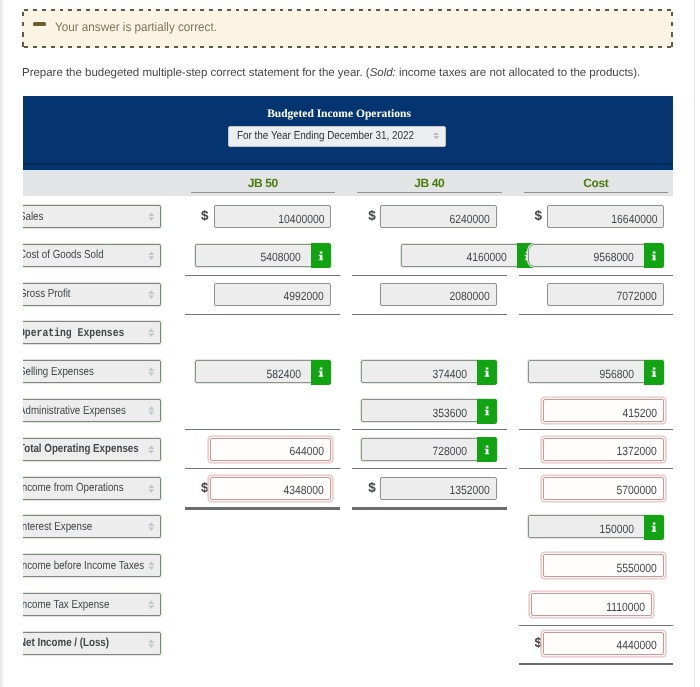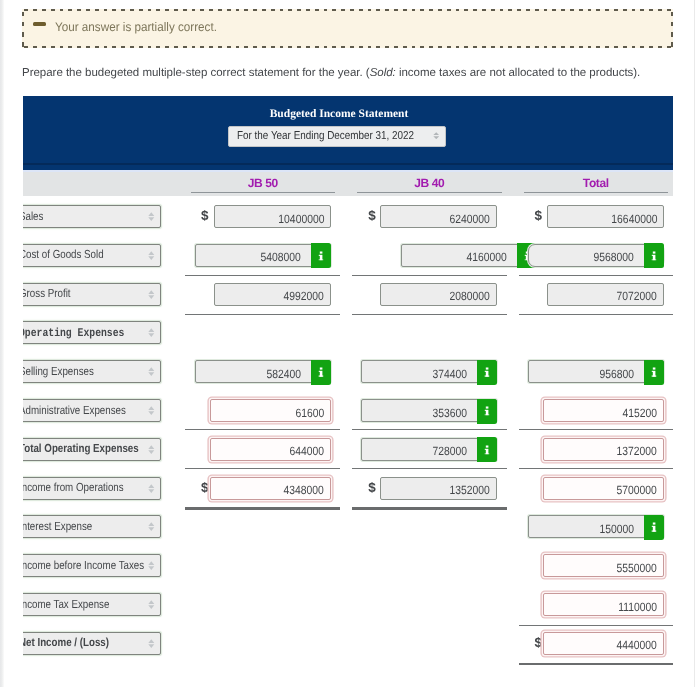--- a/index.html
+++ b/index.html
@@ -47,21 +47,21 @@
   .ttl{font-family:"Liberation Serif", serif;font-weight:bold;font-size:11.5px;color:#fdfdfd;line-height:15px;margin-top:2px;}
   .periodwrap{margin-top:4px;height:20px;position:relative;}
   .period{position:absolute;left:205px;top:0;width:218px;height:21px;box-sizing:border-box;
      background:#edeeef;border:1px solid #c3c5c7;border-radius:2px;text-align:left;
      overflow:hidden;}
   .period > span:first-child{position:absolute;left:7.5px;top:3px;font-size:11.5px;color:#303336;
      white-space:nowrap;transform:scaleX(.86);transform-origin:left top;}
   .period .dia{position:absolute;right:6px;top:5px;line-height:0;}
 
   .colhead{background:#e2e4e5;height:24px;position:relative;}
-  .colhead .ch{position:absolute;top:4px;font-size:12px;font-weight:bold;color:#a21caf;text-align:center;letter-spacing:-0.4px;}
+  .colhead .ch{position:absolute;top:4px;font-size:12px;font-weight:bold;color:#4d7c0f;text-align:center;letter-spacing:-0.4px;}
   .colhead .chline{position:absolute;height:1px;background:#8f9599;top:19.5px;}
 
   
   .body{position:relative;height:491px;background:#fff;overflow:hidden;}
   .row{position:absolute;left:0;right:0;height:23px;}
 
   
   .lsel{position:absolute;top:0;height:23px;box-sizing:border-box;
      background:#ededed;border:1px solid #7f847e;border-radius:2px;
      box-shadow:0 0 0 1px #dfeade, 0 0 2px 1px #eaf3e9;
@@ -98,38 +98,38 @@
   <div class="alert">
     <span class="frame"></span>
     <span class="ic"></span>
     <span class="msg">Your answer is partially correct.</span>
   </div>
 
   <div class="prompt"><span>Prepare the budegeted multiple-step correct statement for the year. (</span><i>Sold:</i><span> income taxes are not allocated to the products).</span></div>
 
   <div class="stmt">
     <div class="bluehead">
-      <div class="ttl">Budgeted Income Statement</div>
+      <div class="ttl">Budgeted Income Operations</div>
       <div class="periodwrap">
         <div class="period">
           <span>For the Year Ending December 31, 2022</span>
           <span class="dia"><svg width="6.5" height="7.4" viewBox="0 0 6.5 7.4">
                 <path d="M3.25 0.2 L6.2 3.1 L0.3 3.1 Z" fill="#b2b6b9"></path>
                 <path d="M3.25 7.2 L6.2 4.3 L0.3 4.3 Z" fill="#b2b6b9"></path>
               </svg></span>
         </div>
       </div>
     </div>
     <div class="bluesep"></div>
     <div class="colhead">
         <div class="ch" style="left: 168px; width: 143.5px;">JB 50</div>
         <div class="chline" style="left: 168px; width: 143.5px;"></div>
         <div class="ch" style="left: 334px; width: 144.5px;">JB 40</div>
         <div class="chline" style="left: 334px; width: 144.5px;"></div>
-        <div class="ch" style="left: 500.5px; width: 144.5px;">Total</div>
+        <div class="ch" style="left: 500.5px; width: 144.5px;">Cost</div>
         <div class="chline" style="left: 500.5px; width: 144.5px;"></div>
       </div>
     <div class="body">
         <div class="row" style="top: 9px;">
           <div class="lsel" style="left: -12.5px; width: 150px;">
             <span class="txt" style="left: 7px;">Sales</span>
             <span class="dia" style="right: 4.5px;"><svg width="6.6" height="9.2" viewBox="0 0 6.6 9.2">
                 <path d="M3.3 0.2 L6.3 3.9999999999999996 L0.3 3.9999999999999996 Z" fill="#c3c7ca"></path>
                 <path d="M3.3 9 L6.3 5.199999999999999 L0.3 5.199999999999999 Z" fill="#c3c7ca"></path>
               </svg></span>
@@ -259,23 +259,20 @@
           </div>
         </div>
         <div class="row" style="top: 203px;">
           <div class="lsel" style="left: -12.5px; width: 150px;">
             <span class="txt" style="left: 7px;">Administrative Expenses</span>
             <span class="dia" style="right: 4.5px;"><svg width="6.6" height="9.2" viewBox="0 0 6.6 9.2">
                 <path d="M3.3 0.2 L6.3 3.9999999999999996 L0.3 3.9999999999999996 Z" fill="#c3c7ca"></path>
                 <path d="M3.3 9 L6.3 5.199999999999999 L0.3 5.199999999999999 Z" fill="#c3c7ca"></path>
               </svg></span>
           </div>
-          <div class="inp bad" style="left: 187px; width: 121px;">
-            <span class="v">61600</span>
-          </div>
           <div class="inp ok" style="left: 338px; width: 136px;">
             <span class="v" style="right: 29px;">353600</span>
             <span class="badge">
               <svg width="5.2" height="9.4" viewBox="0 0 5.2 9.4">
                 <rect x="1.4" y="0" width="2.6" height="2.3" fill="#ffffff"></rect>
                 <rect x="1.4" y="3.5" width="2.6" height="5.9" fill="#ffffff"></rect>
                 <rect x="0" y="8.2" width="5.2" height="1.2" fill="#ffffff"></rect>
                 <rect x="0.2" y="3.5" width="1.4" height="1.1" fill="#ffffff"></rect>
               </svg>
             </span>
@@ -363,21 +360,21 @@
           </div>
         </div>
         <div class="row" style="top: 397px;">
           <div class="lsel" style="left: -12.5px; width: 150px;">
             <span class="txt" style="left: 7px;">Income Tax Expense</span>
             <span class="dia" style="right: 4.5px;"><svg width="6.6" height="9.2" viewBox="0 0 6.6 9.2">
                 <path d="M3.3 0.2 L6.3 3.9999999999999996 L0.3 3.9999999999999996 Z" fill="#c3c7ca"></path>
                 <path d="M3.3 9 L6.3 5.199999999999999 L0.3 5.199999999999999 Z" fill="#c3c7ca"></path>
               </svg></span>
           </div>
-          <div class="inp bad" style="left: 520px; width: 121px; text-align: center;">
+          <div class="inp bad" style="left: 508px; width: 121px; text-align: center;">
             <span class="v">1110000</span>
           </div>
         </div>
         <div class="row" style="top: 435.8px;">
           <div class="lsel" style="left: -12.5px; width: 150px;">
             <span class="txt b" style="left: 7px;">Net Income / (Loss)</span>
             <span class="dia" style="right: 4.5px;"><svg width="6.6" height="9.2" viewBox="0 0 6.6 9.2">
                 <path d="M3.3 0.2 L6.3 3.9999999999999996 L0.3 3.9999999999999996 Z" fill="#c3c7ca"></path>
                 <path d="M3.3 9 L6.3 5.199999999999999 L0.3 5.199999999999999 Z" fill="#c3c7ca"></path>
               </svg></span>

